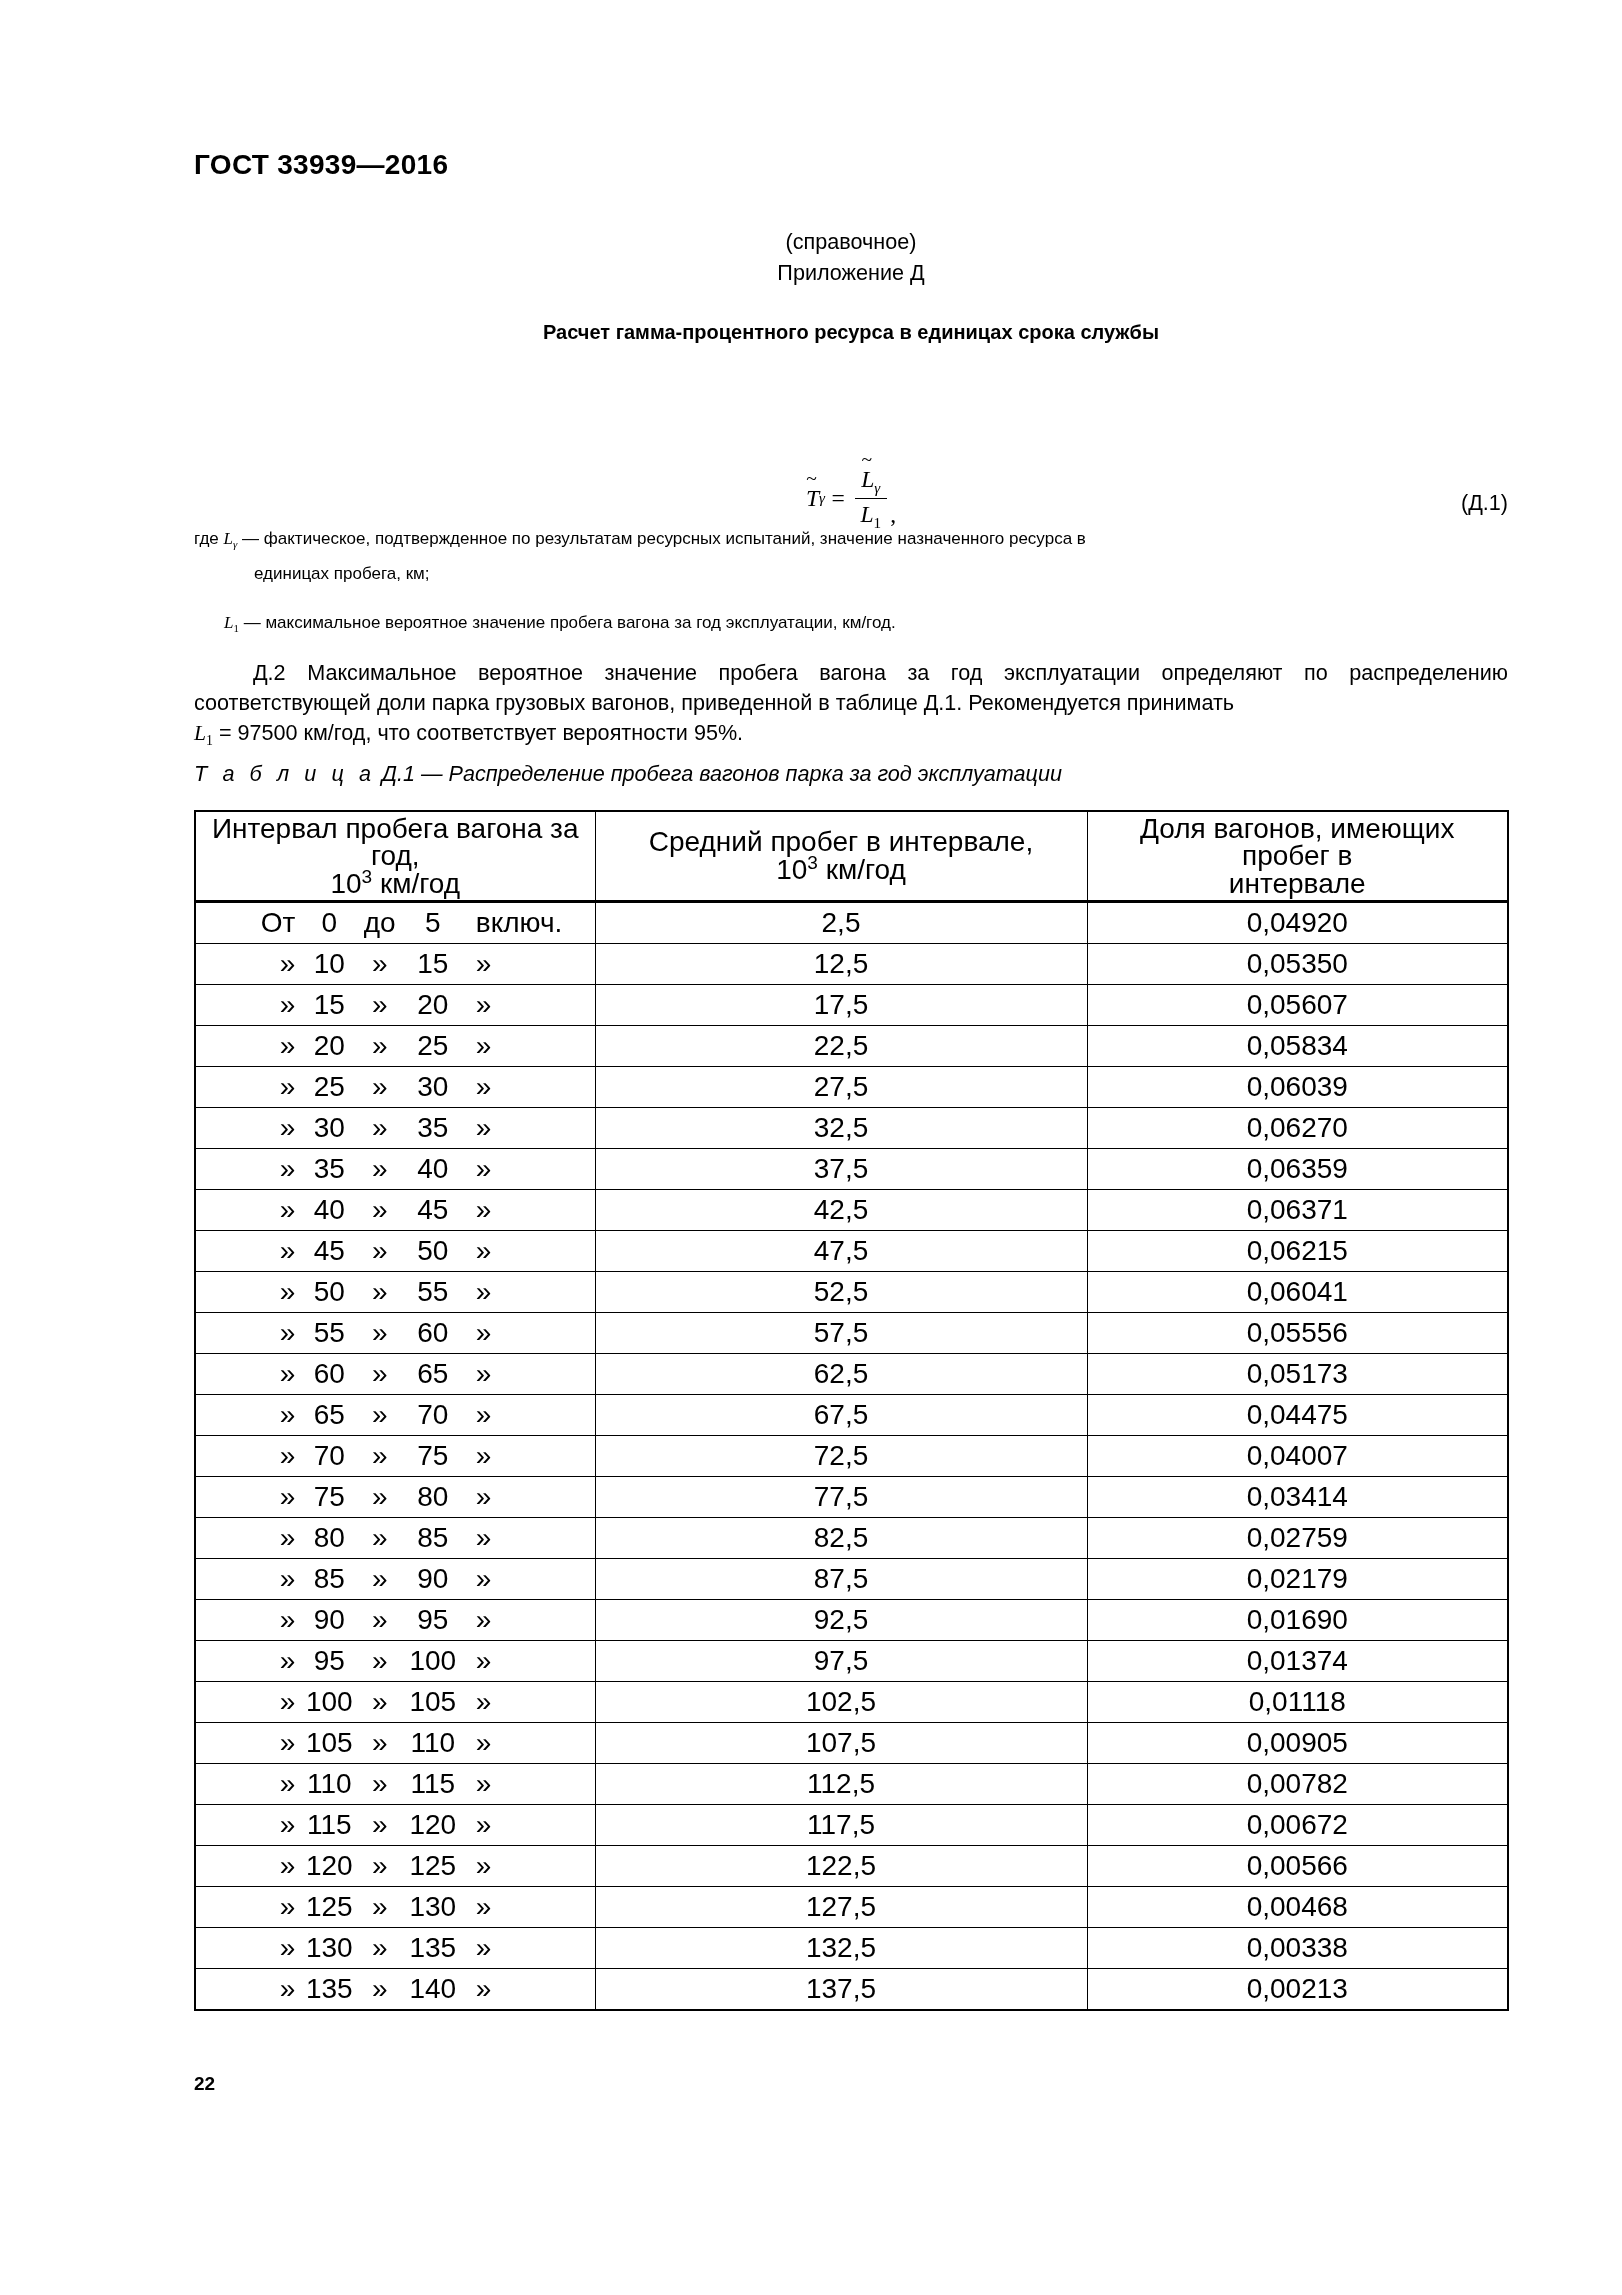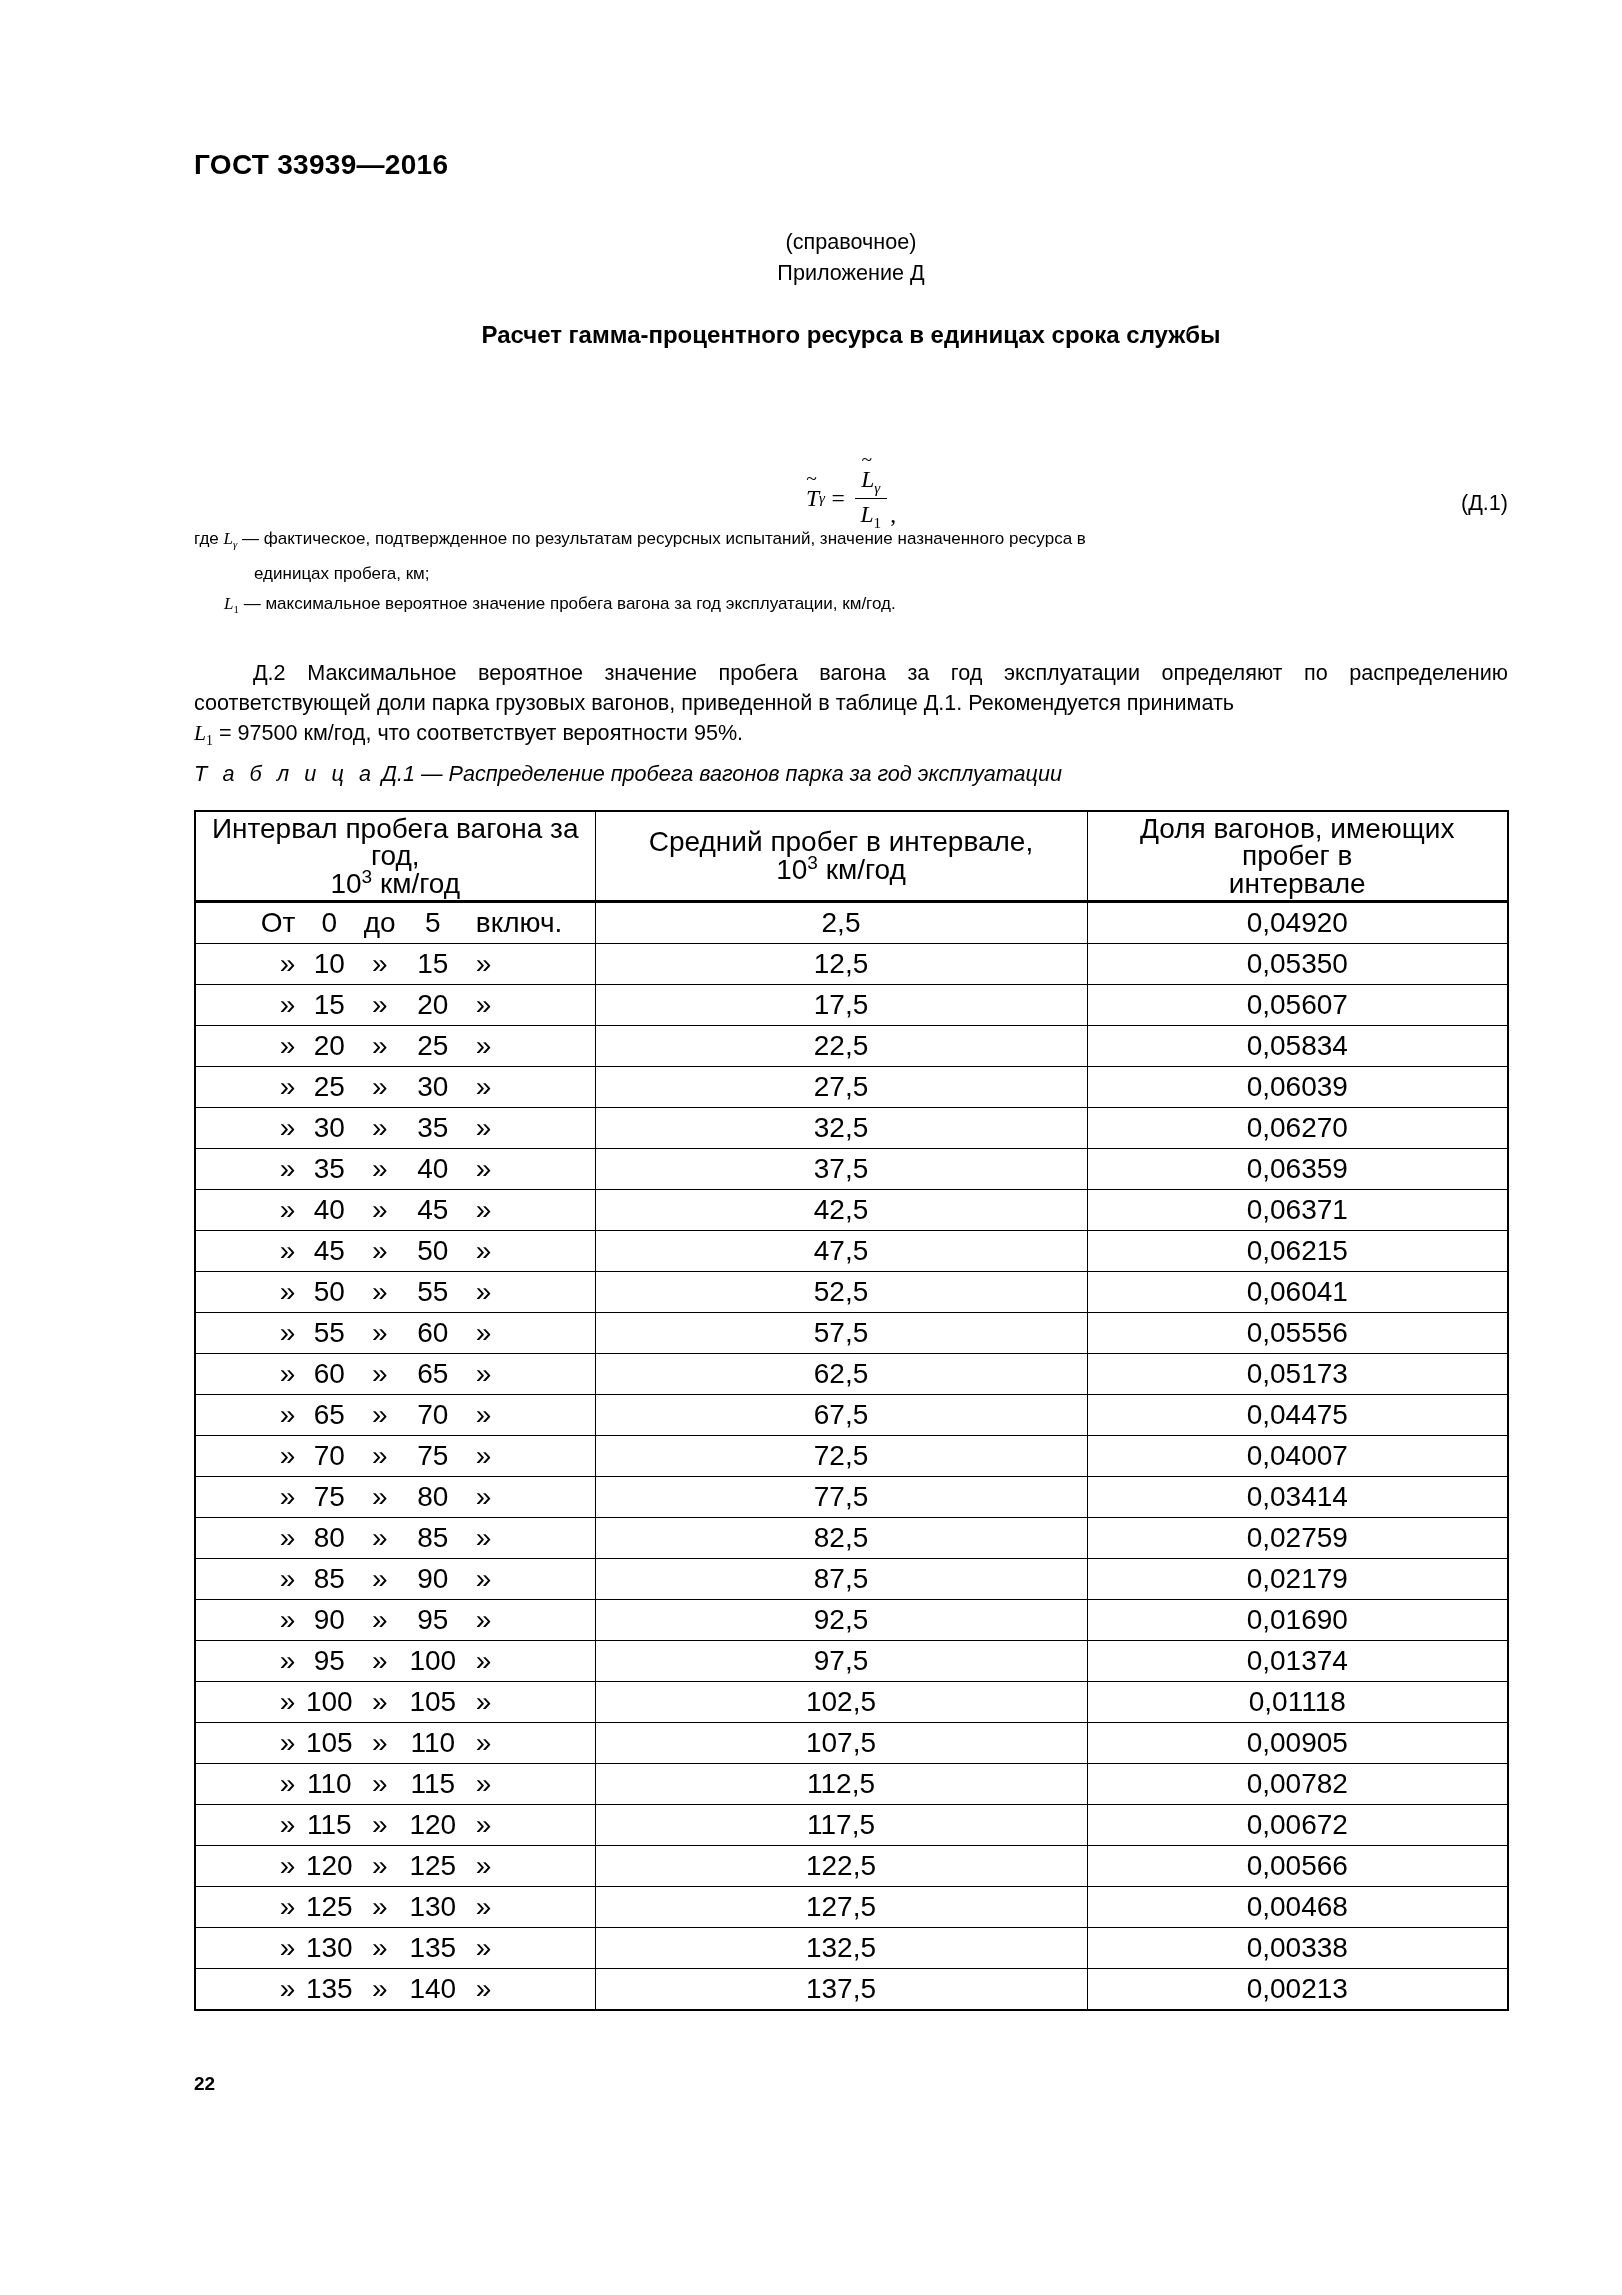--- a/index.html
+++ b/index.html
@@ -41,21 +41,21 @@
     text-align: center;
     font-size: 21.6px;
     line-height: 31px;
   }
   .appendix-title-main {
     position: absolute;
     left: 194px;
     top: 321px;
     width: 1314px;
     text-align: center;
-    font-size: 24px;
+    font-size: 20px;
     font-weight: bold;
   }
 
   
   .para {
     position: absolute;
     font-size: 21.6px;
     line-height: 30px;
     text-align: justify;
   }
@@ -130,21 +130,21 @@
     width: 1314px;
     font-size: 17px;
     line-height: 30px;
   }
   .where-line1 { text-align: justify; }
   .where-line2 {
     margin-left: 60px;
   }
   .where-line3 {
     margin-left: 30px;
-    margin-top: 0;
+    margin-top: 19px;
   }
   .ital { font-family: "Liberation Serif", serif; font-style: italic; }
 
   .p-d2 {
     left: 194px;
     top: 658px;
     width: 1314px;
     text-indent: 59px;
   }
   .p-d2b {

